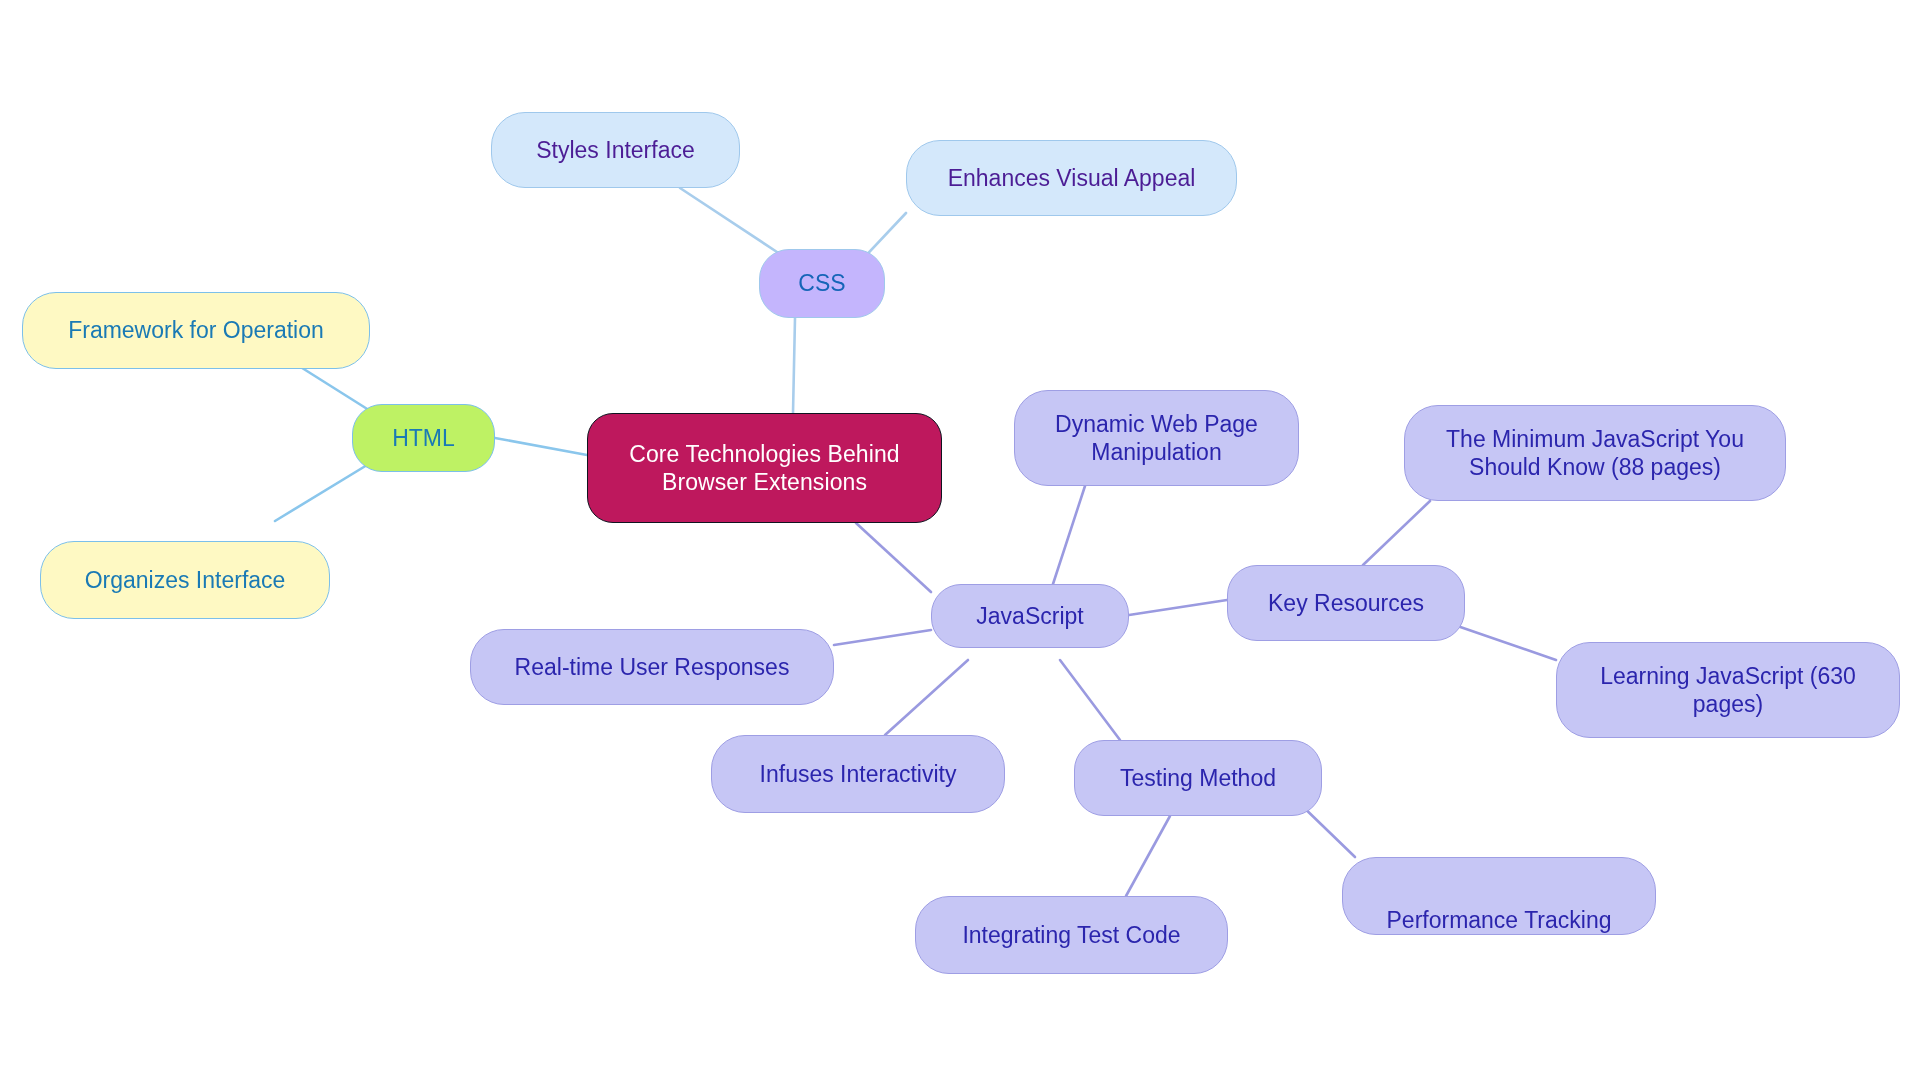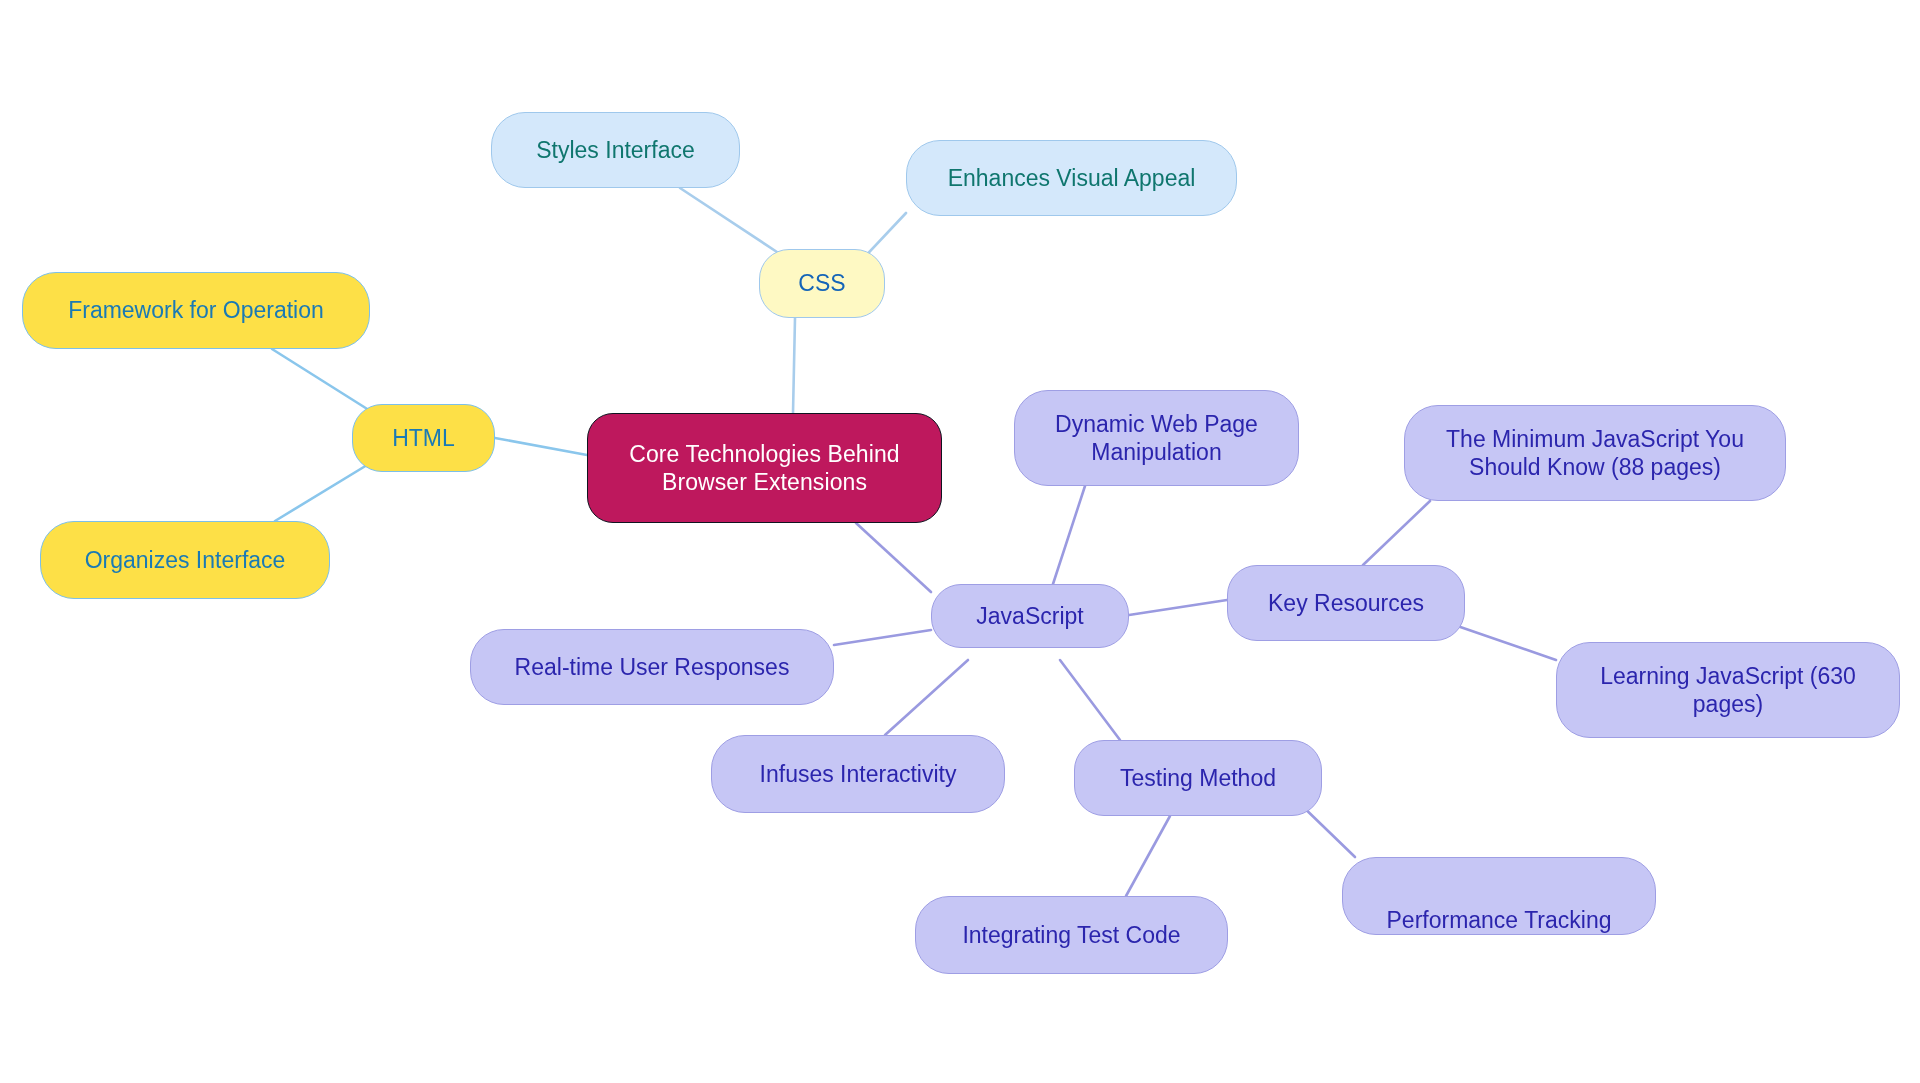--- a/index.html
+++ b/index.html
@@ -41,44 +41,45 @@
   }
   .node.root {
     background: #be185d;
     border-color: #0f1420;
     color: #ffffff;
     border-radius: 26px;
     font-size: 23px;
     letter-spacing: 0.1px;
   }
   .node.html-branch {
-    background: #fde047;
+    background: #bef264;
     border-color: #7cc0ea;
     color: #1a7ab5;
     border-radius: 30px;
     font-size: 23px;
   }
   .node.html-leaf {
-    background: #fde047;
+    background: #fef9c3;
     border-color: #7cc0ea;
     color: #1a7ab5;
     border-radius: 34px;
     font-size: 23px;
+    margin-top: 20px;
   }
   .node.css-branch {
-    background: #fef9c3;
+    background: #c4b5fd;
     border-color: #9fc8ec;
     color: #1565b8;
     border-radius: 30px;
     font-size: 23px;
   }
   .node.css-leaf {
     background: #d4e8fb;
     border-color: #9fc8ec;
-    color: #0f766e;
+    color: #4c1d95;
     border-radius: 34px;
     font-size: 23px;
   }
   .node.js-branch {
     background: #c6c6f5;
     border-color: #9e9ee4;
     color: #2b25ad;
     border-radius: 30px;
     font-size: 23px;
   }

